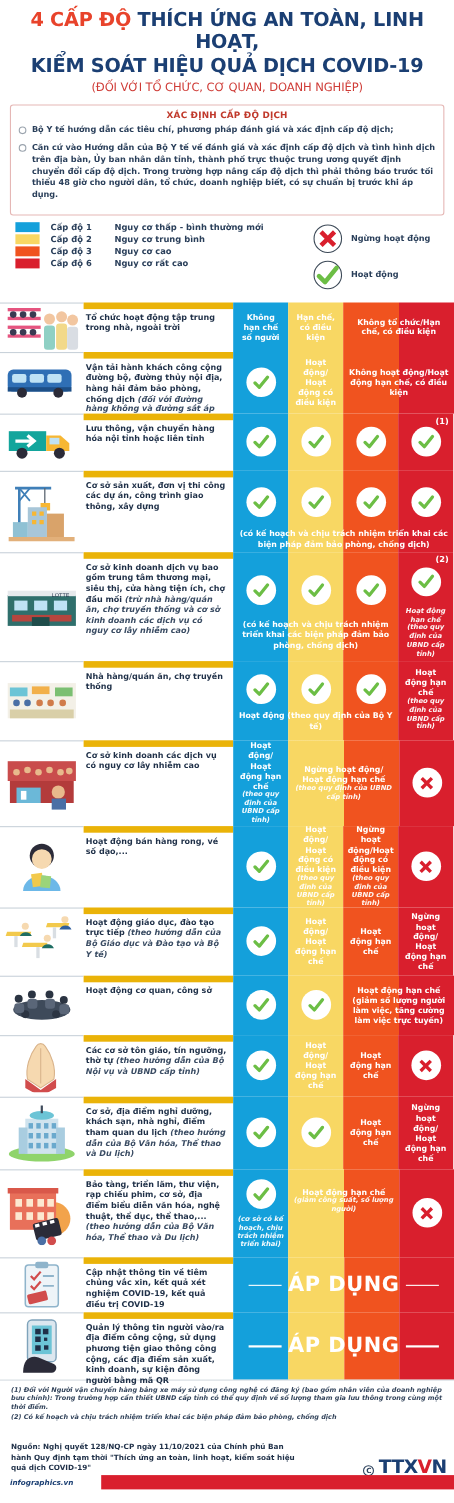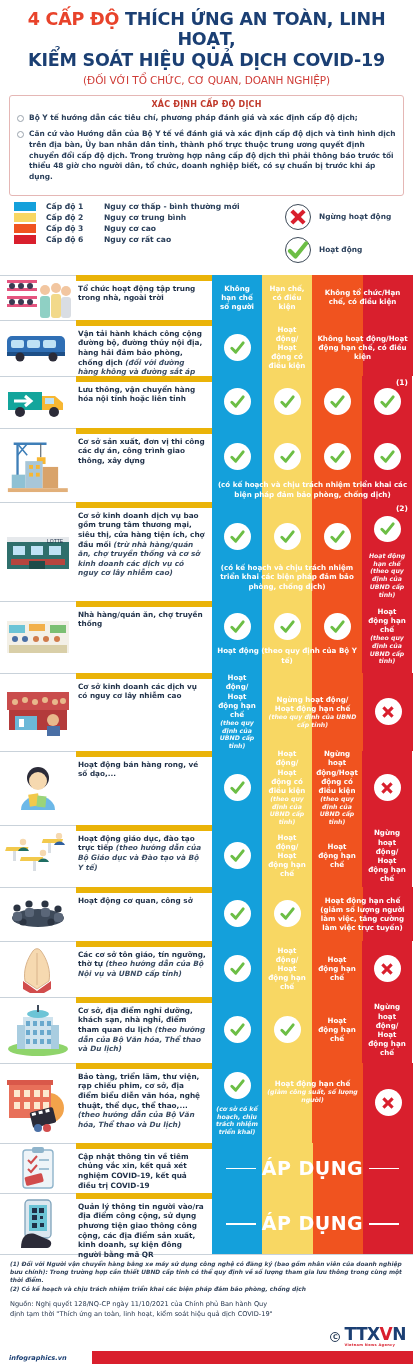--- a/index.html
+++ b/index.html
@@ -153,37 +153,37 @@
 
   
   .ill { width: 70px; height: 100%; display: flex; align-items: center; justify-content: center; }
   .ill svg { max-width: 70px; max-height: 58px; }
   .footer { padding: 5px 10px 0 10px; background: #fff; }
   .fnote {
     font-size: 5.9px; font-style: italic; font-weight: 600;
     color: #34455c; line-height: 1.42;
   }
   .source {
-    margin-top: 7px; font-size: 6.6px; font-weight: 400;
+    margin-top: 18px; font-size: 6.6px; font-weight: 700;
     color: #1f3048; line-height: 1.45; width: 268px;
   }
   .brand {
     position: absolute; right: 7px; bottom: 19px;
     display: flex; align-items: center; gap: 4px;
   }
   .copyr {
     width: 10px; height: 10px; border: 1px solid #2a3f5a; border-radius: 50%;
     font-size: 6.5px; font-weight: 700; color: #2a3f5a;
     display: flex; align-items: center; justify-content: center;
   }
   .ttxvn { font-size: 17px; font-weight: 800; color: #1b3f73; letter-spacing: -0.5px; line-height: 1; }
   .ttxvn .r { color: #d91f2d; }
   .ttxvn-sub { font-size: 3.6px; font-weight: 700; color: #d91f2d; letter-spacing: .3px; }
   .bottom-strip {
-    position: absolute; left: 0; bottom: 2px; width: 413px; height: 13px;
+    position: absolute; left: 0; bottom: 12px; width: 413px; height: 13px;
     display: flex; align-items: center;
   }
   .strip-white { width: 92px; height: 13px; background: #fff; display: flex; align-items: center; padding-left: 9px; }
   .strip-red { flex: 1 1 auto; height: 13px; background: #d91f2d; }
   .infographics {
     font-size: 6.6px; font-weight: 800; font-style: italic; color: #1b3f73;
   }
 </style>
 </head>
 <body>

